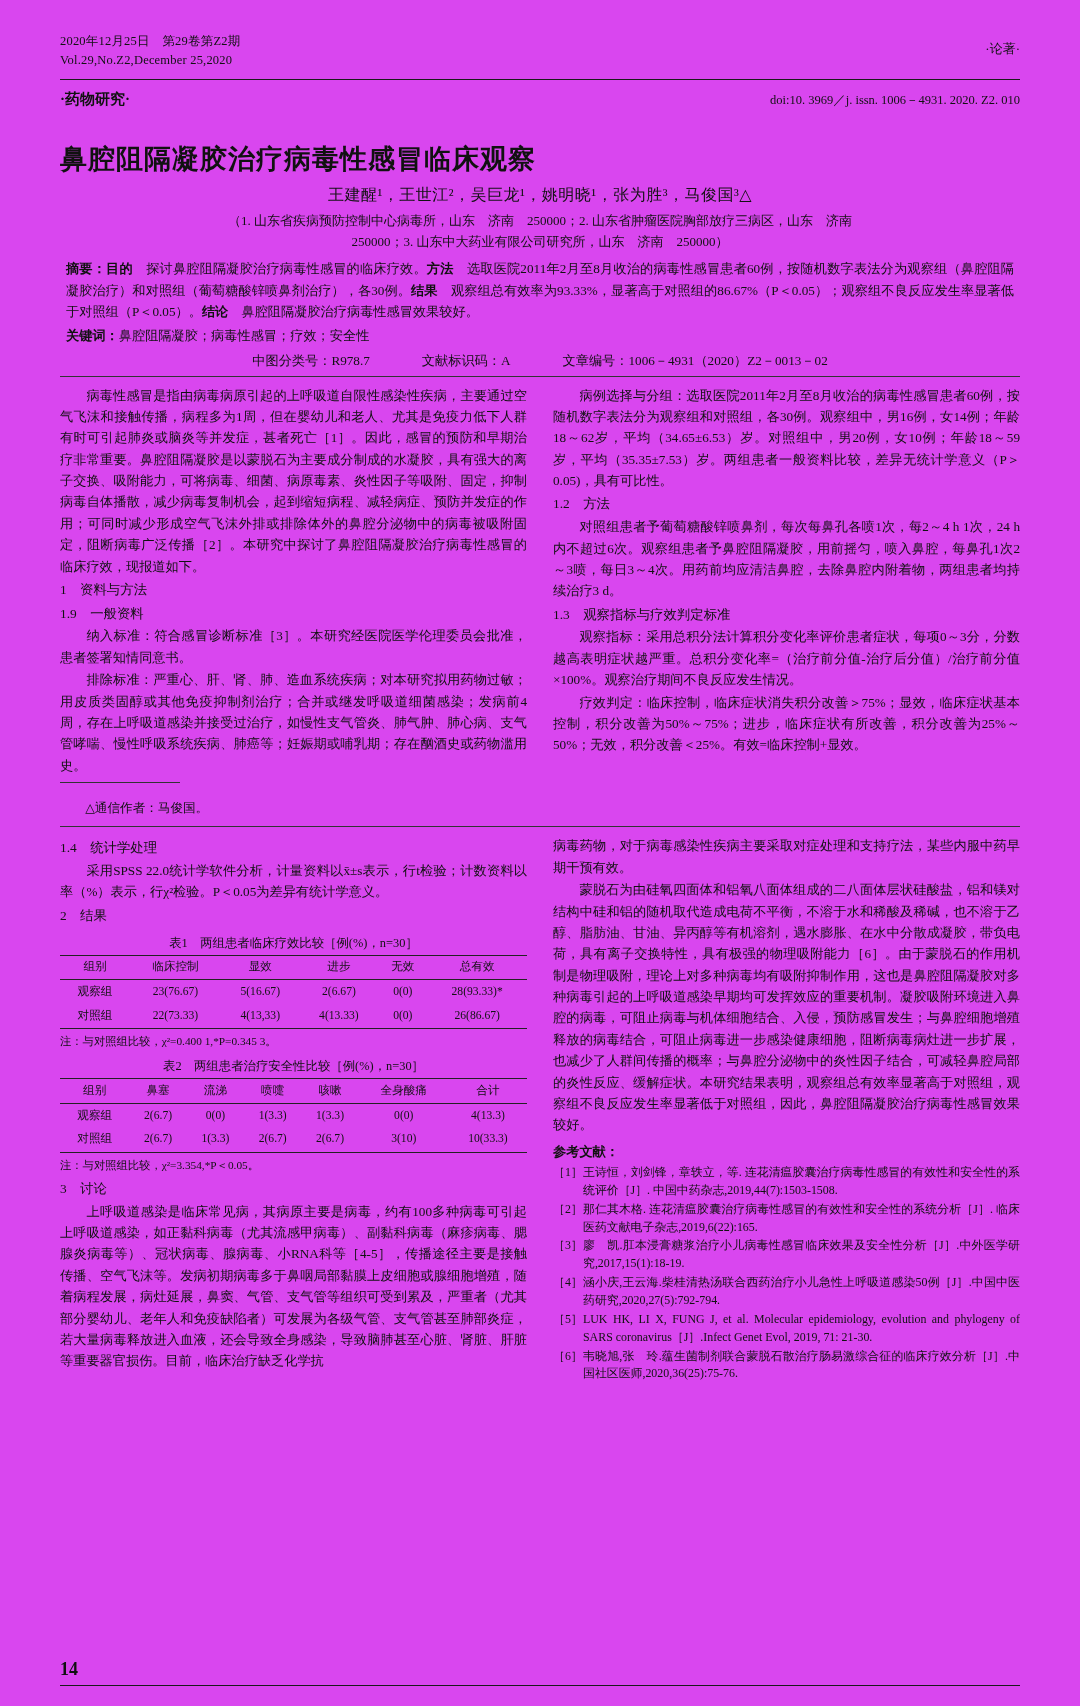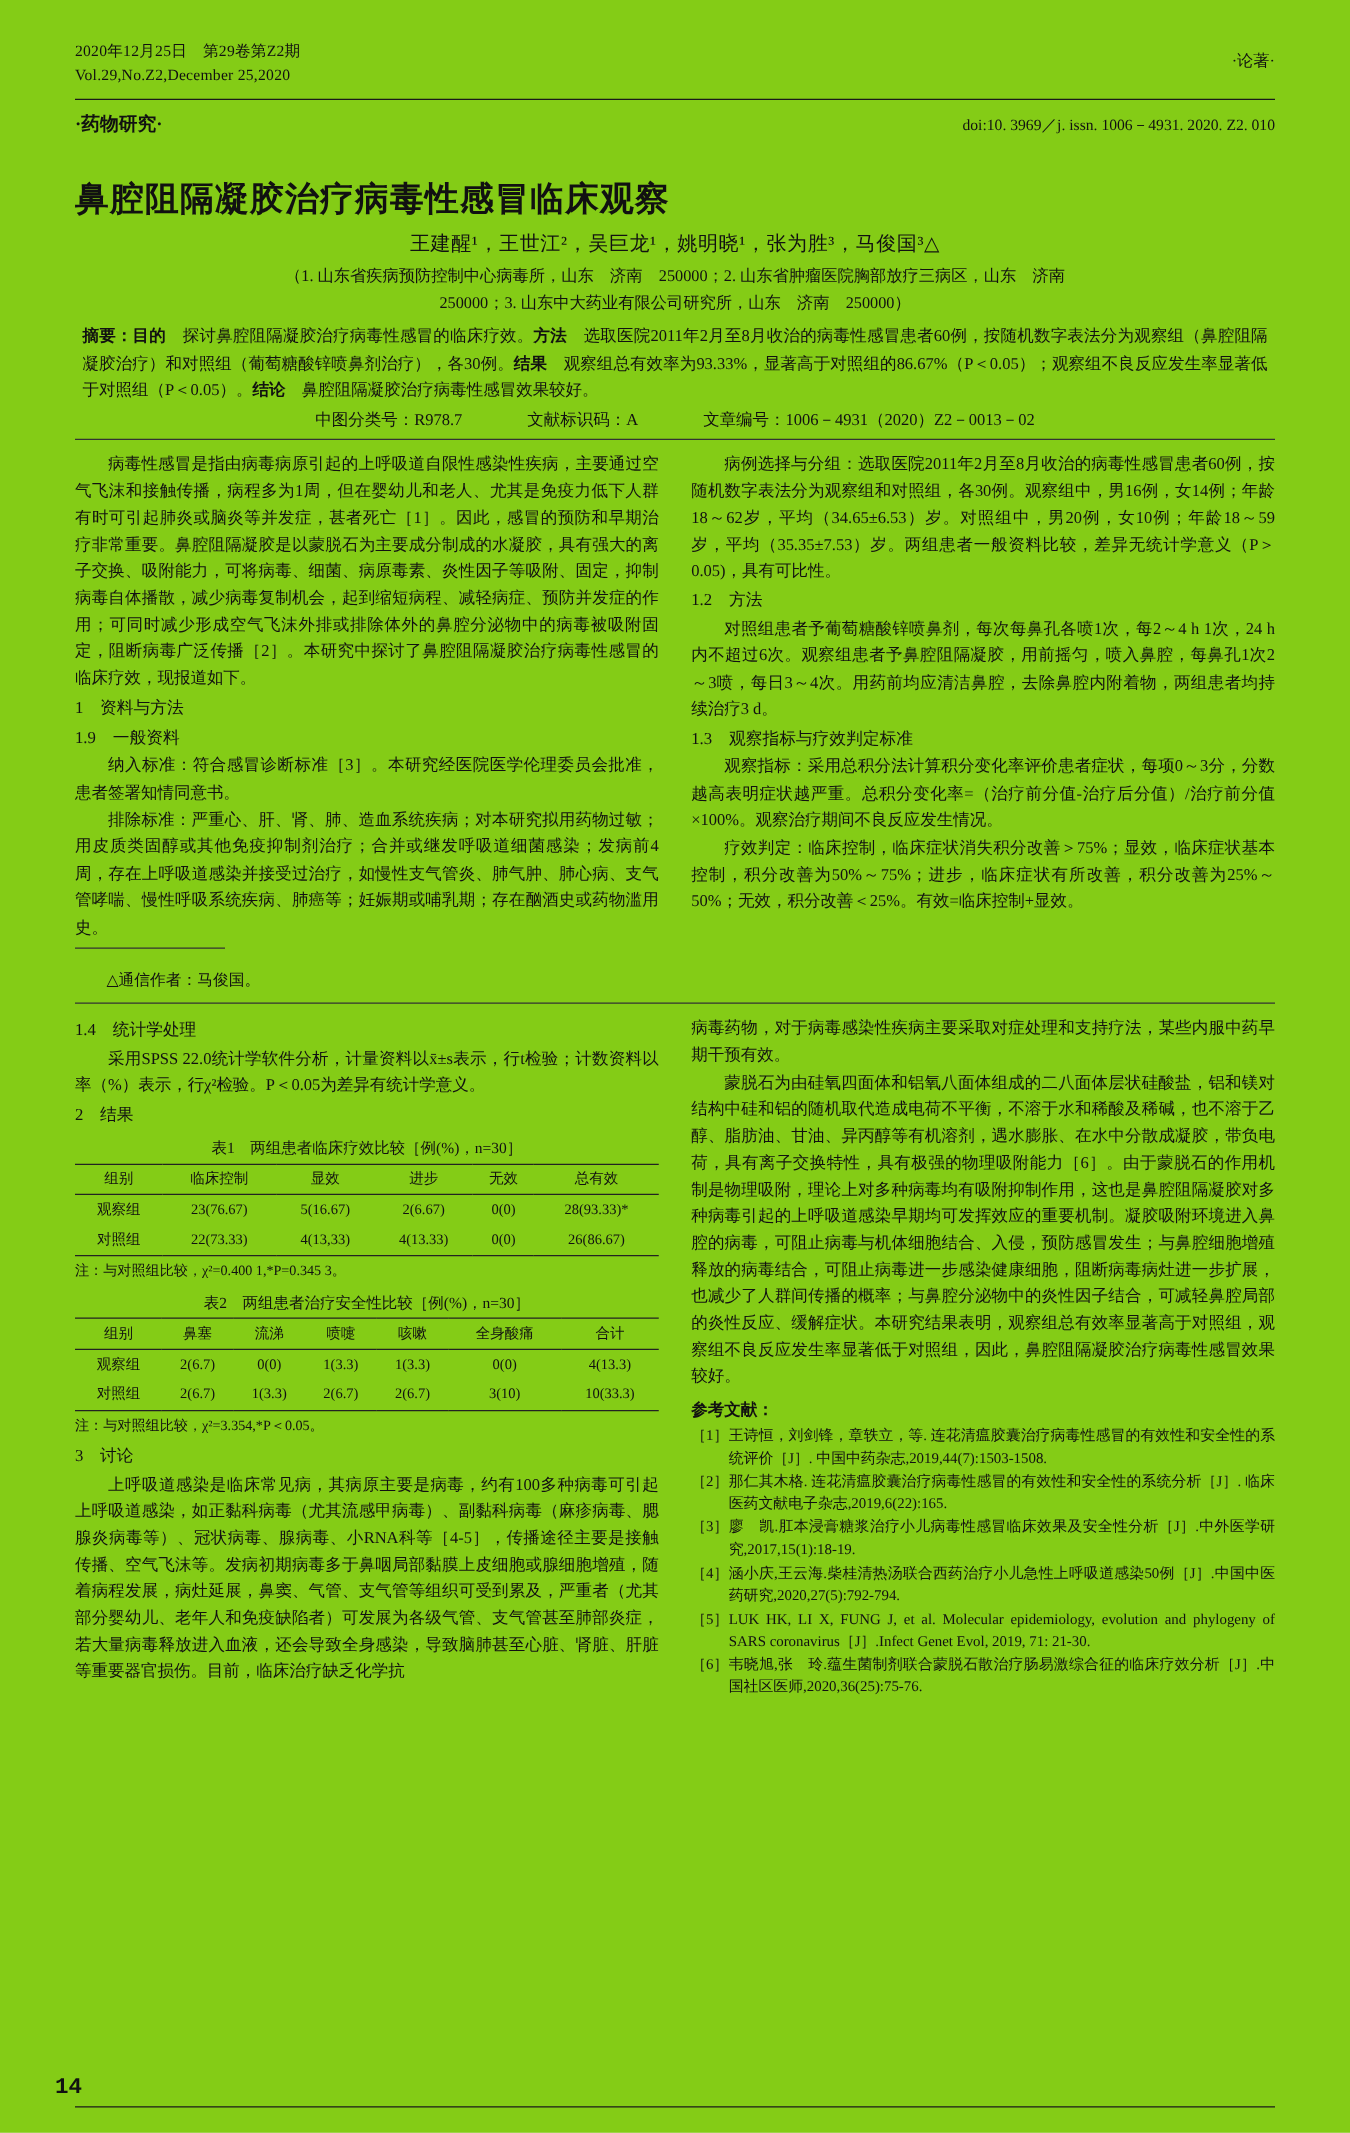--- a/index.html
+++ b/index.html
@@ -5,21 +5,21 @@
   html,body{margin:0;padding:0;}
   body{
     width:1080px;height:1706px;
     background:#efeeea;
     font-family:"Liberation Serif","DejaVu Serif",serif;
     color:#111;
   }
   .page{
     position:relative;
     width:1080px;height:1706px;
-    background:#84cc16;
+    background:#d946ef;
     box-sizing:border-box;
     padding:26px 60px 0 60px;
   }
   
   .masthead{
     display:flex;align-items:flex-start;justify-content:space-between;
     padding-bottom:6px;
   }
   .issue-line{font-size:12.5px;line-height:1.55;letter-spacing:.2px;padding-top:6px;}
   .journal{text-align:center;flex:1;}
@@ -78,22 +78,22 @@
   table.data tbody tr:last-child td{border-bottom:1.3px solid #222;}
   .tbl-note{font-size:11.3px;margin:3px 0 4px 0;text-indent:0;}
   
   .refs{font-size:11.9px;line-height:1.5;text-align:justify;}
   .refs .ref{display:flex;margin-bottom:1px;text-indent:0;}
   .refs .ref .n{width:30px;flex:none;}
   .refs .ref .t{flex:1;}
   .refs-title{font-size:13.2px;font-weight:bold;margin:5px 0 2px 0;}
   
   .pagenum{
-    position:absolute;left:44px;bottom:26px;font-size:18px;font-weight:bold;
-    font-family:Liberation Mono, monospace;
+    position:absolute;left:60px;bottom:26px;font-size:18px;font-weight:bold;
+    font-family:Liberation Serif, serif;
   }
   .footer-rule{
     position:absolute;left:60px;right:60px;bottom:20px;border-top:1.4px solid #1a1a1a;
   }
 </style>
 </head>
 <body>
 
 <div class="page">
 
@@ -115,20 +115,23 @@
   <div class="authors">王建醒¹，王世江²，吴巨龙¹，姚明晓¹，张为胜³，马俊国³△</div>
   <div class="affil">
     <div>（1. 山东省疾病预防控制中心病毒所，山东　济南　250000；2. 山东省肿瘤医院胸部放疗三病区，山东　济南</div>
     <div>250000；3. 山东中大药业有限公司研究所，山东　济南　250000）</div>
   </div>
 
   <div class="abstract">
     <b>摘要：</b><b>目的</b>　<span>探讨鼻腔阻隔凝胶治疗病毒性感冒的临床疗效。</span><b>方法</b>　<span>选取医院2011年2月至8月收治的病毒性感冒患者60例，按随机数字表法分为观察组（鼻腔阻隔凝胶治疗）和对照组（葡萄糖酸锌喷鼻剂治疗），各30例。</span><b>结果</b>　<span>观察组总有效率为93.33%，显著高于对照组的86.67%（P＜0.05）；观察组不良反应发生率显著低于对照组（P＜0.05）。</span><b>结论</b>　<span>鼻腔阻隔凝胶治疗病毒性感冒效果较好。</span>
   </div>
 
+  <div class="keywords">
+    <b>关键词：</b><span>鼻腔阻隔凝胶；病毒性感冒；疗效；安全性</span>
+  </div>
 
   <div class="clsline">
     <div>
       <span>中图分类号：</span><span>R978.7</span>
     </div>
     <div>
       <span>文献标识码：</span><span>A</span>
     </div>
     <div>
       <span>文章编号：</span><span>1006－4931（2020）Z2－0013－02</span>

